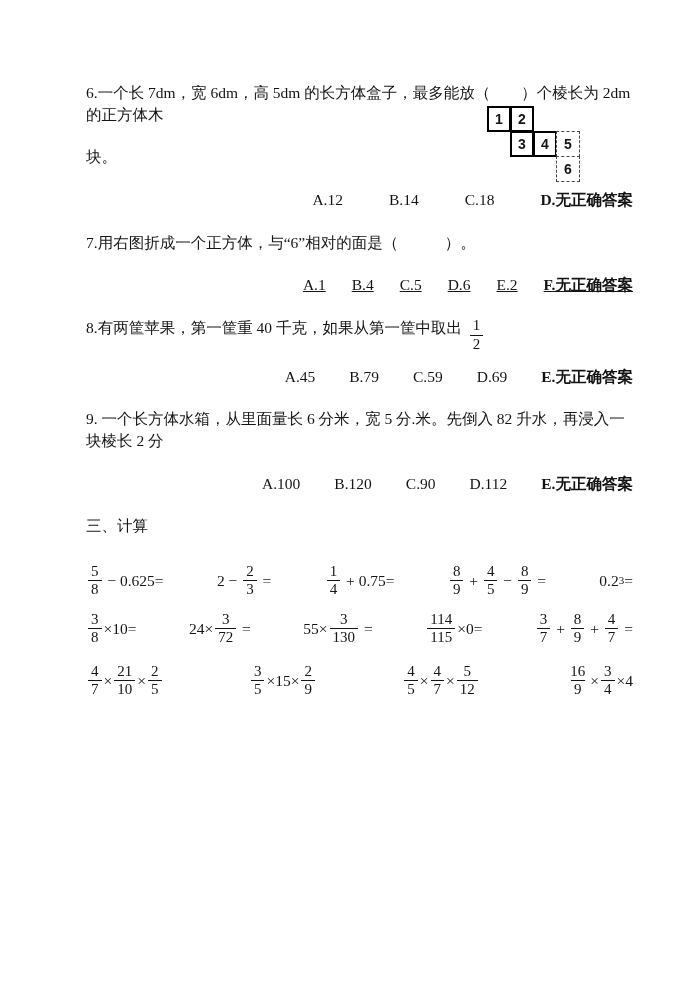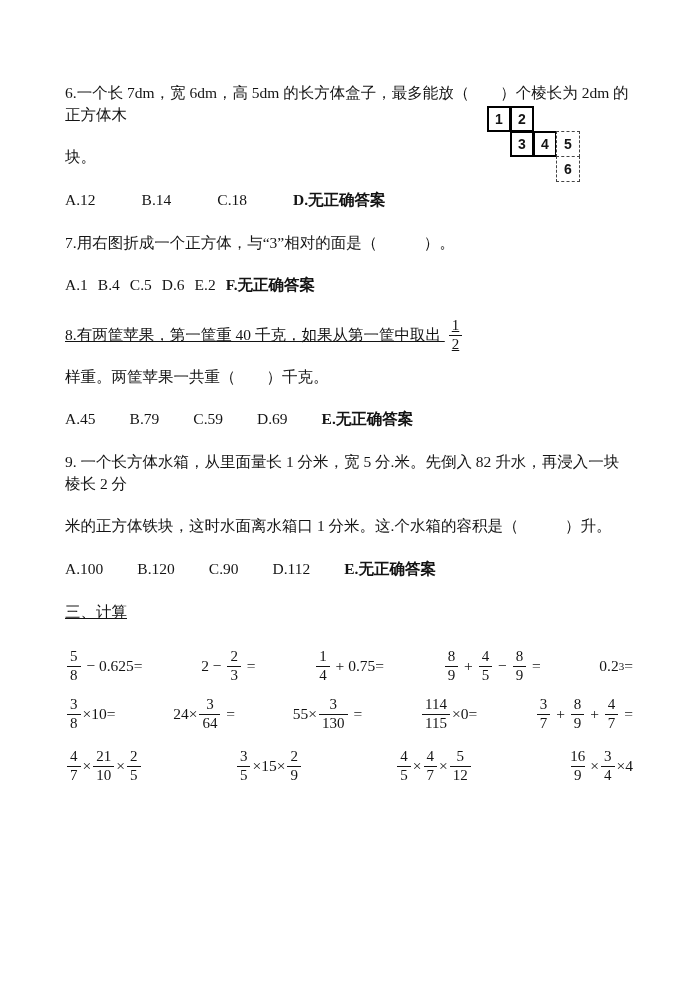--- a/index.html
+++ b/index.html
@@ -2,28 +2,28 @@
 <html><head>
 <meta charset="utf-8">
 <style>
   * { box-sizing: border-box; }
   html,body { margin:0; padding:0; background:#ffffff; }
   .page {
     width:695px; height:982px; position:relative; background:#ffffff;
     font-family:"Liberation Serif","DejaVu Serif",serif;
     font-size:15.5px; color:#141414; overflow:hidden;
   }
-  .content { padding:82px 62px 0 65px; }
+  .content { padding:82px 62px 0 65px;margin-left:21px; }
   .line { margin-bottom:21px; line-height:1.4; white-space:pre-wrap; }
-  .line.tall { margin-bottom:12px; display:flex; align-items:center; flex-wrap:wrap;text-decoration:underline; }
-  .options { display:flex; gap:34px; white-space:pre; }
+  .line.tall { margin-bottom:12px; display:flex; flex-wrap:wrap; }
+  .options { display:flex; gap:34px; white-space:pre;justify-content:flex-end; }
   .options.gap-lg { gap:46px; }
-  .options.gap-sm { gap:10px; }
+  .options.gap-sm { gap:26px;text-decoration:underline; }
   .bold { font-weight:bold; }
-  .section-title { margin-bottom:21px; line-height:1.4;text-decoration:underline; }
+  .section-title { margin-bottom:21px; line-height:1.4; }
 
   .calc-rows { margin-bottom:6px; }
   .calc-row { display:flex; justify-content:space-between; align-items:center; min-height:46px; margin-bottom:2px; }
   .expr { display:inline-flex; align-items:center; }
   .et { white-space:pre; }
   sup.sup { font-size:11px; line-height:1; }
 
   .frac { display:inline-flex; flex-direction:column; align-items:center; margin:0 2px; line-height:1.18; vertical-align:middle; font-size:15px; }
   .fnum { padding:0 3px; text-align:center; }
   .fden { padding:0 3px; text-align:center; border-top:1.4px solid #141414; }
@@ -54,33 +54,31 @@
 
   <div class="content">
 
     <div class="question">
       <div class="line">6.一个长 7dm，宽 6dm，高 5dm 的长方体盒子，最多能放（　　）个棱长为 2dm 的正方体木</div>
       <div class="line">块。</div>
       <div class="line options gap-lg"><span class="opt">A.12</span><span class="opt">B.14</span><span class="opt">C.18</span><span class="opt bold">D.无正确答案</span></div>
     </div>
 
     <div class="question">
-      <div class="line">7.用右图折成一个正方体，与“3”相对的面是（　　　）。</div>
+      <div class="line">7.用右图折成一个正方体，与“6”相对的面是（　　　）。</div>
       <div class="line options gap-sm"><span class="opt">A.1</span><span class="opt">B.4</span><span class="opt">C.5</span><span class="opt">D.6</span><span class="opt">E.2</span><span class="opt bold">F.无正确答案</span></div>
     </div>
 
     <div class="question">
       <div class="line tall"><span class="et">8.有两筐苹果，第一筐重 40 千克，如果从第一筐中取出 </span><span class="frac"><span class="fnum">1</span><span class="fden">2</span></span></div>
-      <div class="line">样重。两筐苹果一共重（　　）千克。</div>
       <div class="line options"><span class="opt">A.45</span><span class="opt">B.79</span><span class="opt">C.59</span><span class="opt">D.69</span><span class="opt bold">E.无正确答案</span></div>
     </div>
 
     <div class="question">
-      <div class="line">9. 一个长方体水箱，从里面量长 1 分米，宽 5 分.米。先倒入 82 升水，再浸入一块棱长 2 分</div>
-      <div class="line">米的正方体铁块，这时水面离水箱口 1 分米。这.个水箱的容积是（　　　）升。</div>
+      <div class="line">9. 一个长方体水箱，从里面量长 6 分米，宽 5 分.米。先倒入 82 升水，再浸入一块棱长 2 分</div>
       <div class="line options"><span class="opt">A.100</span><span class="opt">B.120</span><span class="opt">C.90</span><span class="opt">D.112</span><span class="opt bold">E.无正确答案</span></div>
     </div>
 
     <div class="section-title">三、计算</div>
 
     <div class="calc-rows">
         <div class="calc-row">
           <span class="expr">
             <span class="frac">
               <span class="fnum">5</span>
@@ -131,21 +129,21 @@
             <span class="frac">
               <span class="fnum">3</span>
               <span class="fden">8</span>
             </span>
             <span class="et">×10=</span>
           </span>
           <span class="expr">
             <span class="et">24×</span>
             <span class="frac">
               <span class="fnum">3</span>
-              <span class="fden">64</span>
+              <span class="fden">72</span>
             </span>
             <span class="et"> =</span>
           </span>
           <span class="expr">
             <span class="et">55×</span>
             <span class="frac">
               <span class="fnum">3</span>
               <span class="fden">130</span>
             </span>
             <span class="et"> =</span>

